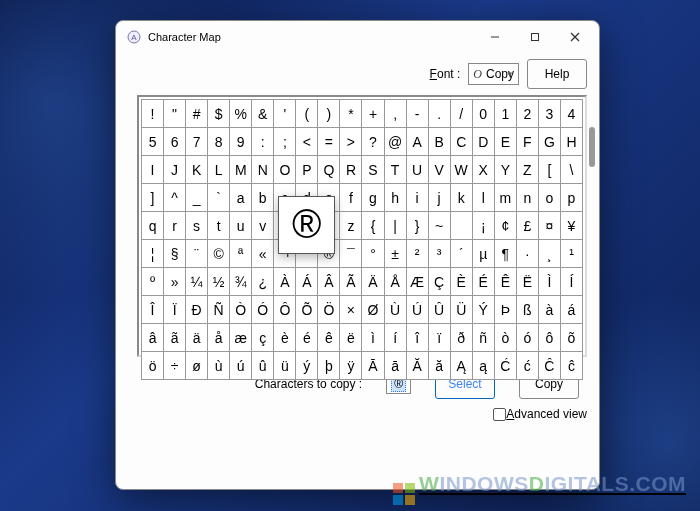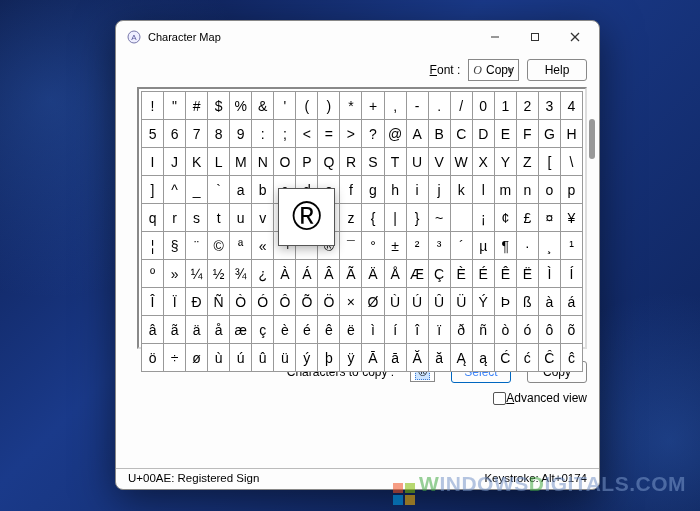--- a/index.html
+++ b/index.html
@@ -71,21 +71,21 @@
     align-items: center;
     padding: 0 4px;
     position: relative;
   }
   .font-select .o-ital { font-style: italic; font-family: Georgia, serif; color: #444; margin-right: 4px;}
   .font-select .caret {
     position: absolute; right: 6px; top: 50%; transform: translateY(-50%);
     font-size: 9px; color: #555;
   }
   .btn {
-    height: 22px;
+    height: 30px;
     min-width: 60px;
     border: 1px solid #888;
     background: #fdfdfd;
     border-radius: 3px;
     font-size: 12px;
     padding: 0 10px;
     display: inline-flex;
     align-items: center;
     justify-content: center;
   }
@@ -127,21 +127,21 @@
   .zoom-box {
     position: absolute;
     border: 1px solid #555;
     background: #fff;
     box-shadow: 0 3px 10px rgba(0,0,0,0.3);
     display: flex;
     align-items: center;
     justify-content: center;
     font-family: Arial, sans-serif;
   }
-  .copy-row { display: flex; align-items: center; gap: 16px; margin: 12px 0 8px 0; }
+  .copy-row { display: flex; align-items: center; gap: 24px; margin: 12px 8px 8px 0; }
   .copy-input {
     flex: 1;
     height: 20px;
     border: 1px solid #888;
     background: #fff;
     padding: 0 4px;
     display: flex;
     align-items: center;
     font-family: Arial, sans-serif;
   }
@@ -162,20 +162,21 @@
     font-size: 11.5px;
   }
   .watermark {
     position: absolute;
     right: 14px;
     bottom: 6px;
     font-family: Arial, sans-serif;
     font-weight: bold;
     font-size: 21px;
     letter-spacing: 0.5px;
+    text-decoration: underline;
   }
   .watermark .w1 { color: rgba(68,170,68,0.55); }
   .watermark .w2 { color: rgba(120,150,200,0.55); }
   .wm-icon {
     display: inline-grid;
     grid-template-columns: 10px 10px;
     grid-template-rows: 10px 10px;
     gap: 2px;
     vertical-align: -2px;
     margin-right: 4px;
@@ -452,24 +453,20 @@
       <button class="btn underline-first">Copy</button>
     </div>
 
     <div class="adv-row">
       <span class="checkbox"></span>
       <span class="label underline-first">Advanced view</span>
     </div>
 
   </div>
 
-  <div class="statusbar">
-    <span>U+00AE: Registered Sign</span>
-    <span>Keystroke: Alt+0174</span>
-  </div>
 
 </div>
 
 <div class="watermark">
   <span class="wm-icon">
       <span></span>
       <span></span>
       <span></span>
       <span></span>
     </span><span class="w1">W</span><span class="w2">INDOWS</span><span class="w1">D</span><span class="w2">IGITALS.COM</span>

